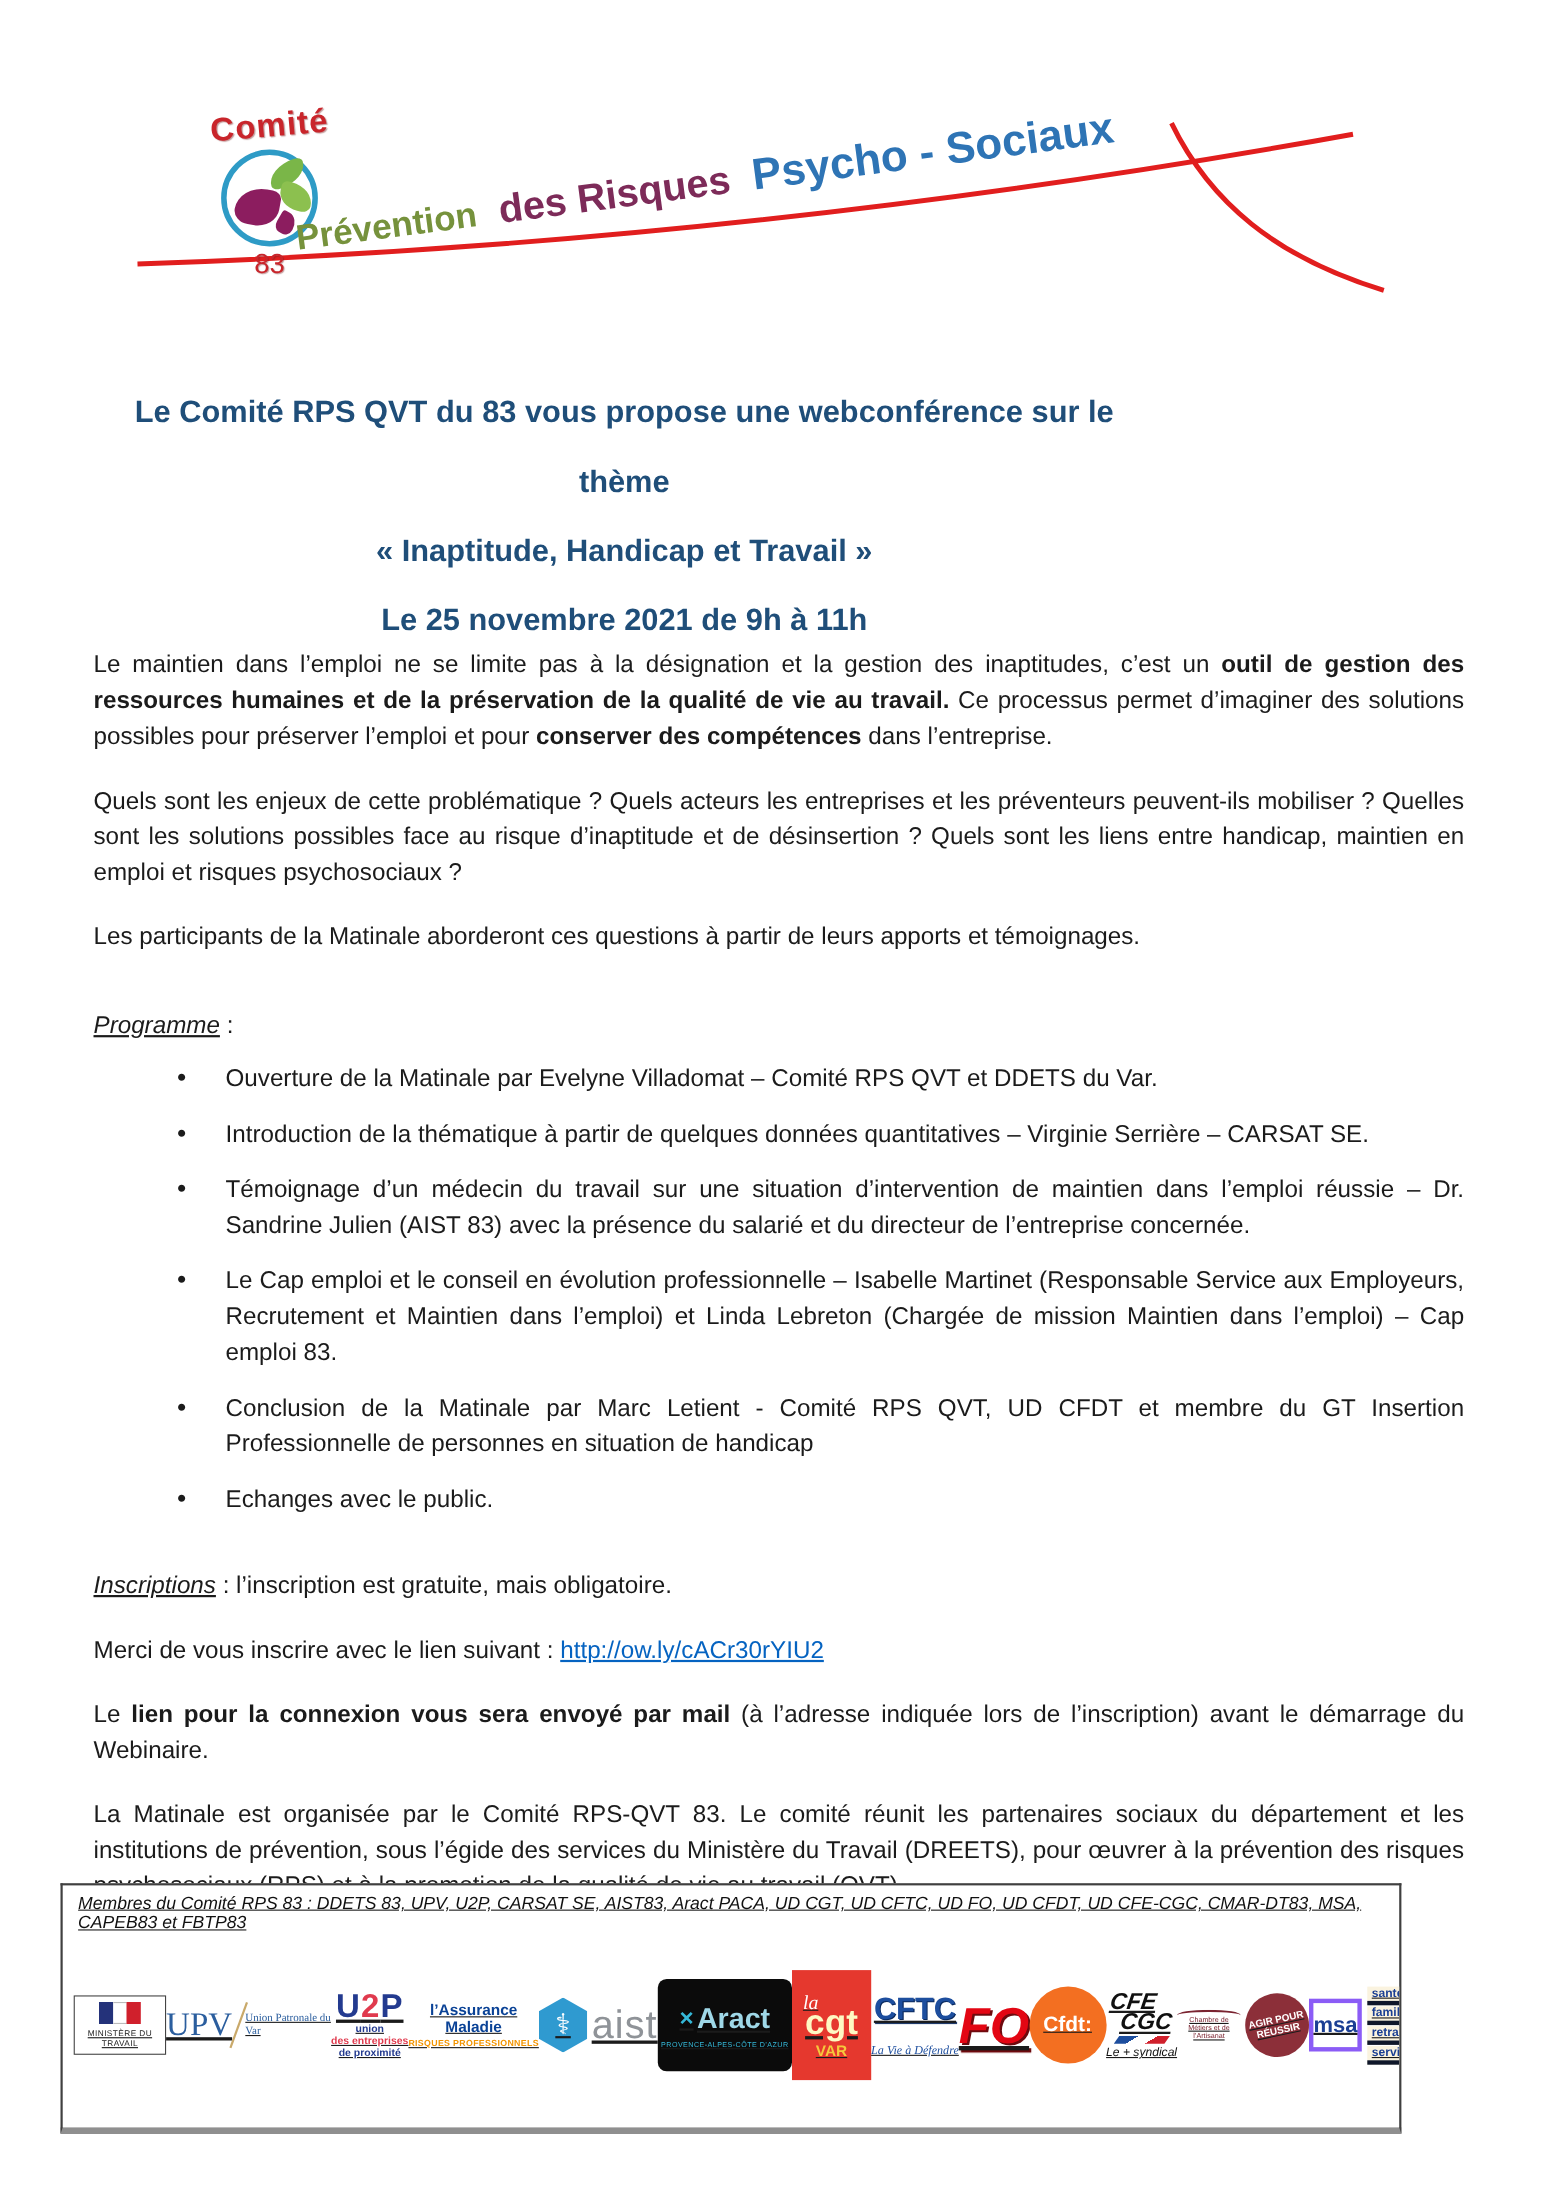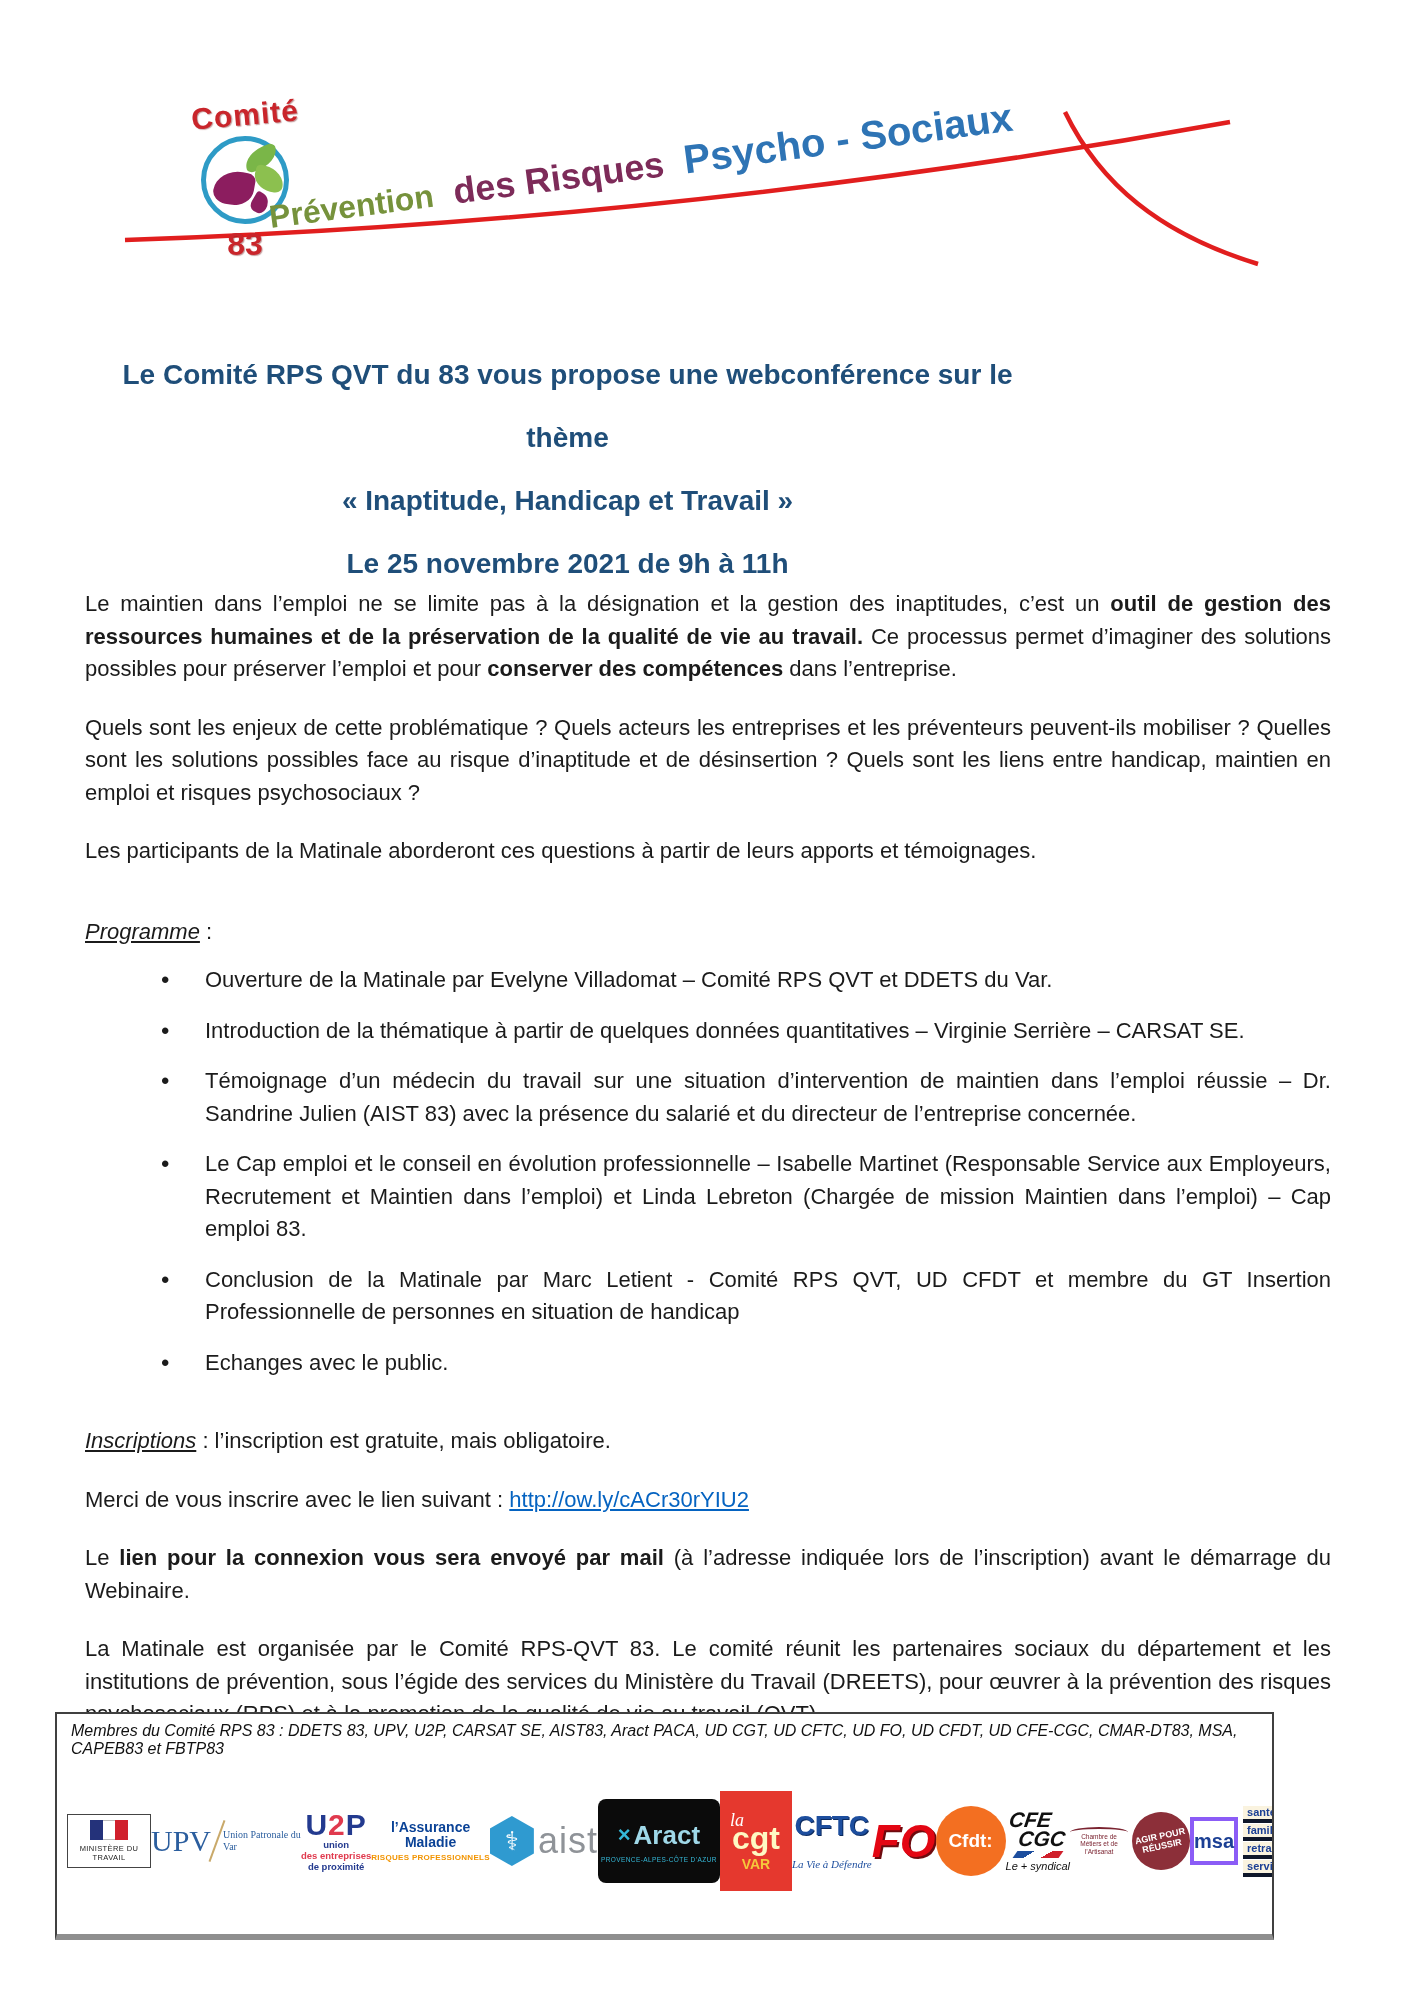--- a/index.html
+++ b/index.html
@@ -10,21 +10,21 @@
   
   .header { position:absolute; left:0; top:0; width:1414px; height:330px; }
   .logo { position:absolute; left:150px; top:98px; width:190px; text-align:center; }
   .logo-top { color:#c9252b; font-weight:bold; font-size:30px; transform:rotate(-5deg); text-shadow:1px 1px 1px rgba(120,30,30,.45); letter-spacing:1px; }
   .logo-circle { width:88px; height:88px; border:5px solid #2e9bc6; border-radius:50%; margin:4px auto 2px; position:relative; background:#fff; }
   .petal { position:absolute; }
   .petal.g1 { width:34px; height:22px; background:#7ab648; border-radius:80% 20% 80% 20%; left:38px; top:6px; transform:rotate(-18deg); }
   .petal.g2 { width:30px; height:24px; background:#8cc04f; border-radius:20% 80% 30% 70%; left:48px; top:26px; transform:rotate(14deg); }
   .petal.m1 { width:40px; height:34px; background:#8c1d5f; border-radius:75% 25% 60% 40%; left:8px; top:30px; transform:rotate(10deg); }
   .petal.m2 { width:16px; height:20px; background:#8c1d5f; border-radius:20% 80% 50% 50%; left:46px; top:52px; transform:rotate(30deg); }
-  .logo-num { color:#c9252b; font-weight:bold; font-size:32px; text-shadow:1px 1px 1px rgba(120,30,30,.45); }
+  .logo-num { color:#c9252b; font-weight:normal; font-size:25px; text-shadow:1px 1px 1px rgba(120,30,30,.45); }
   .banner { position:absolute; left:272px; top:192px; transform:rotate(-7.5deg); transform-origin:0 100%; white-space:nowrap; font-weight:bold; }
   .banner .w1 { font-size:32px; color:#76923c; }
   .banner .w2 { font-size:36px; color:#7d2b59; margin-left:16px; }
   .banner .w3 { font-size:40px; color:#2e74b5; margin-left:16px; }
   .swoosh { position:absolute; left:110px; top:92px; }
 
   
   .title { position:absolute; left:85px; top:343px; width:965px; text-align:center; color:#1f4e79; font-weight:bold; font-size:28px; }
   .title-line { line-height:63px; }
 
@@ -33,21 +33,21 @@
   p.para { margin-top:26px; }
   p.first { margin-top:36px; }
   .prog-head { margin-top:48px; font-size:22px; }
   ul.program { list-style:none; margin-top:16px; text-align:justify; }
   ul.program li { position:relative; padding-left:120px; margin-bottom:18px; }
   ul.program li::before { content:"\2022"; position:absolute; left:76px; top:0; font-size:24px; }
   .sec { margin-top:46px; }
   a.doclink, .doclink { color:#0563c1; text-decoration:underline; cursor:pointer; }
 
   
-  .footer-box { position:absolute; left:55px; top:1712px; width:1219px; height:228px; background:#fff; border:2px solid #404040; border-bottom:6px solid #8f8f8f; }
+  .footer-box { position:absolute; left:55px; top:1712px; width:1219px; height:228px; background:#fff; border:2px solid #404040; border-bottom:6px solid #8f8f8f;text-decoration:underline; }
   .members { font-style:italic; font-size:16px; padding:8px 14px 2px; color:#111; text-align:left; }
   .logos { display:flex; align-items:center; justify-content:space-between; padding:4px 10px 10px; height:168px; overflow:hidden; }
   .lg { display:flex; flex-direction:column; align-items:center; justify-content:center; text-align:center; flex-shrink:0; }
 
   .lg-min { border:1px solid #444; padding:5px 6px; width:84px; }
   .flag { display:flex; height:20px; width:38px; margin:0 auto 4px; }
   .flag span { flex:1; } .flag .b{background:#24327a;} .flag .w{background:#fff; border-top:1px solid #bbb; border-bottom:1px solid #bbb;} .flag .r{background:#d0202c;}
   .min-txt { font-size:7.5px; color:#222; letter-spacing:.4px; }
 
   .lg-upv { flex-direction:row; gap:5px; align-items:center; }

